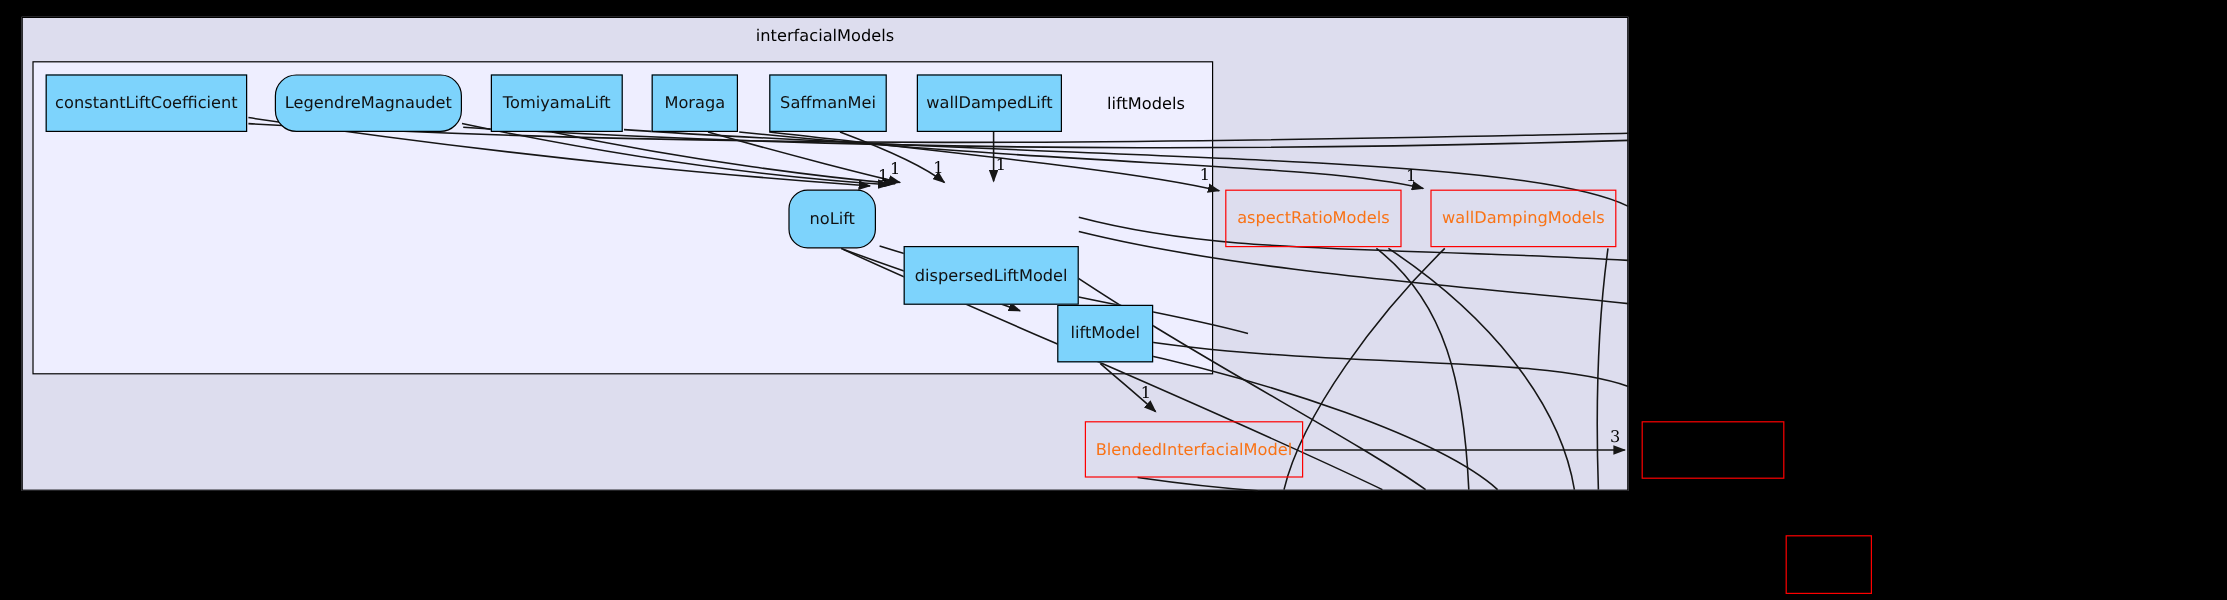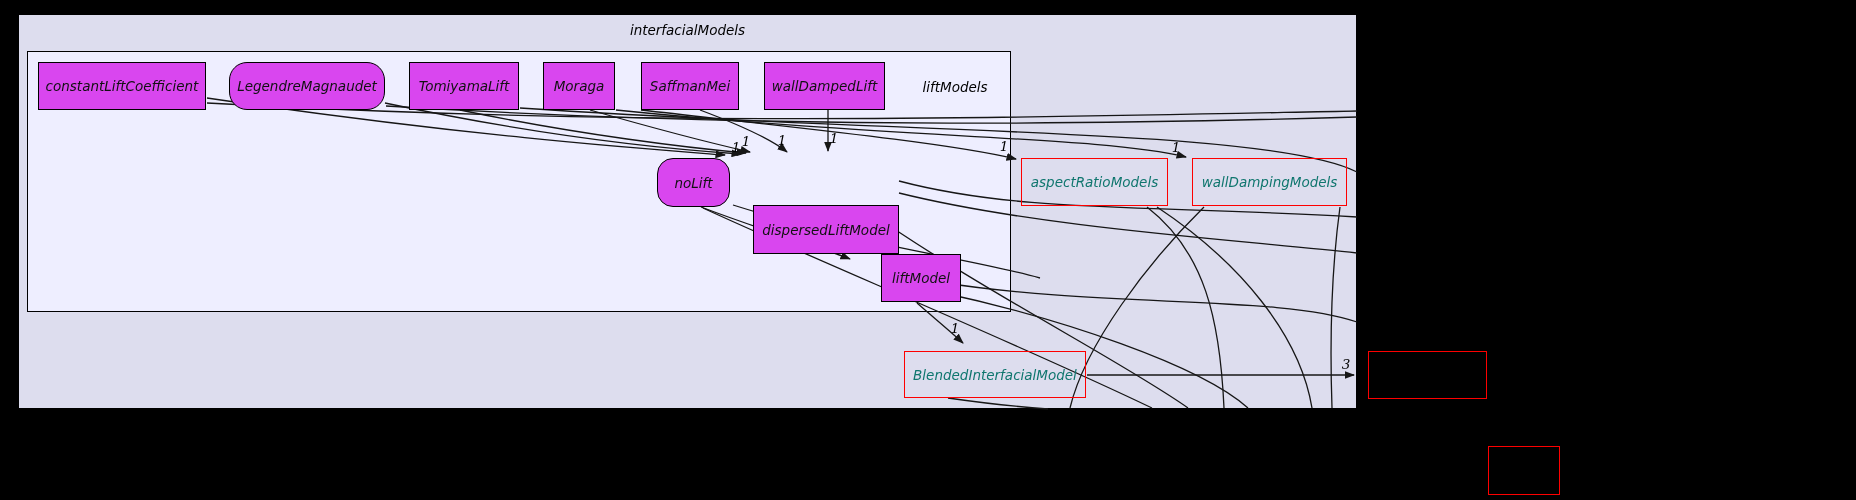--- a/index.html
+++ b/index.html
@@ -1,31 +1,30 @@
 <!DOCTYPE html>
 <html><head>
 <meta charset="utf-8">
 <style>
   html,body{margin:0;padding:0;background:#000;}
   #canvas{
     position:relative;width:1856px;height:500px;background:#000;overflow:hidden;
     font-family:"DejaVu Sans","Liberation Sans",sans-serif;
-    font-style:italic;
   }
   .cluster{position:absolute;border:1.3px solid #000;box-sizing:border-box;}
   .cluster-label{
     position:absolute;font-size:13.5px;color:#000;text-align:center;
     pointer-events:none;
   }
   .node{
-    position:absolute;box-sizing:border-box;border:1.3px solid #000;background:#d946ef;
+    position:absolute;box-sizing:border-box;border:1.3px solid #000;background:#7dd3fc;
     display:flex;align-items:center;justify-content:center;
     font-size:13.5px;color:#111;white-space:nowrap;cursor:pointer;
   }
-  .node.red{border:1.6px solid #fe0000;background:transparent;color:#0f766e;}
+  .node.red{border:1.6px solid #fe0000;background:transparent;color:#f97316;}
   .node.on-black{background:transparent;}
   #edges{position:absolute;left:0;top:0;pointer-events:none;}
   .elabel{
     position:absolute;transform:translate(-50%,-50%);
     font-family:"DejaVu Serif","Liberation Serif",serif;
     font-size:13.5px;color:#000;pointer-events:none;
   }
 </style>
 </head>
 <body>

